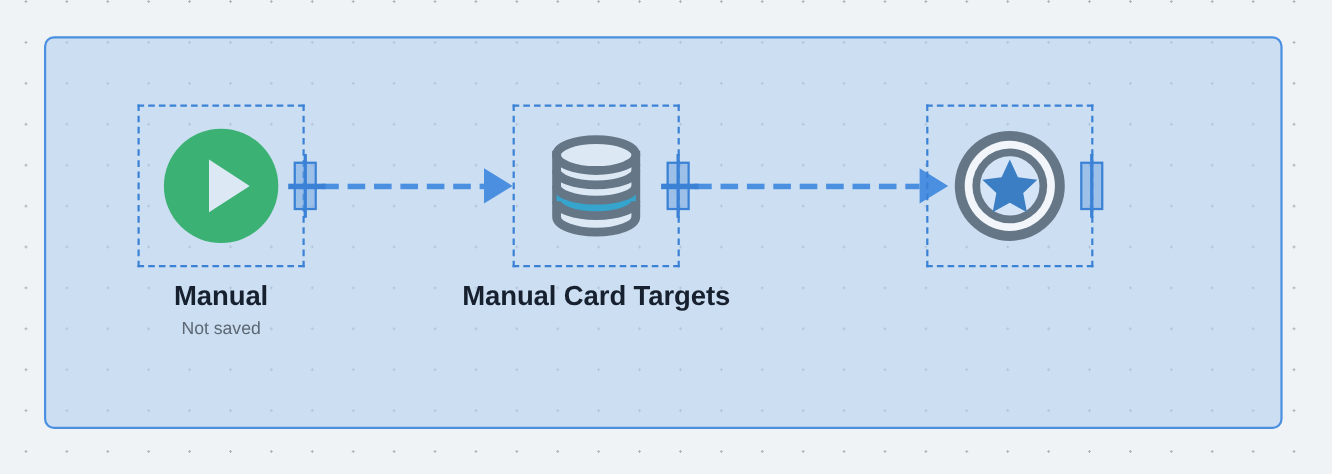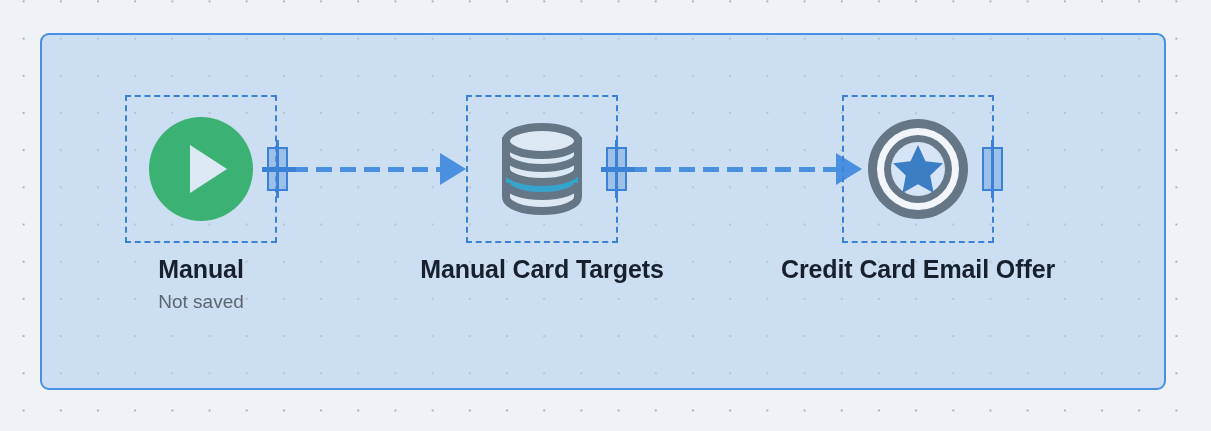--- a/index.html
+++ b/index.html
@@ -65,21 +65,21 @@
     font-weight: bold;
     color: #16202e;
     letter-spacing: -0.1px;
   }
   .node-sublabel {
     position: absolute;
     top: 196px;
     left: 50%;
     transform: translateX(-50%);
     white-space: nowrap;
-    font-size: 19px;
+    font-size: 16px;
     color: #5c6773;
   }
 
   #node-manual          { left: 125px; }
   #node-credit-targets  { left: 466px; }
   #node-email-offer     { left: 842px; }
 
   
   .port {
     position: absolute;
@@ -184,19 +184,18 @@
 
   <div class="node" id="node-email-offer">
     <div class="node-box"></div>
     <svg class="node-icon" viewBox="0 0 112 112">
       <circle cx="56" cy="56" r="50" fill="#657787"></circle>
       <circle cx="56" cy="56" r="41" fill="#f2f6fb"></circle>
       <circle cx="56" cy="56" r="34" fill="#657787"></circle>
       <circle cx="56" cy="56" r="27" fill="#d6e4f7"></circle>
       <path d="M56 32 L63.5 48.2 L81 50.3 L68.2 62.4 L71.6 80 L56 71.3 L40.4 80 L43.8 62.4 L31 50.3 L48.5 48.2 Z" fill="#3b7ec4"></path>
     </svg>
-    <div class="node-label">Credit Card Email Offer</div>
   </div>
   <div class="port" id="port-email-offer">
     <div class="port-cross-v"></div>
   </div>
 
 </div>
 
 </body></html>

